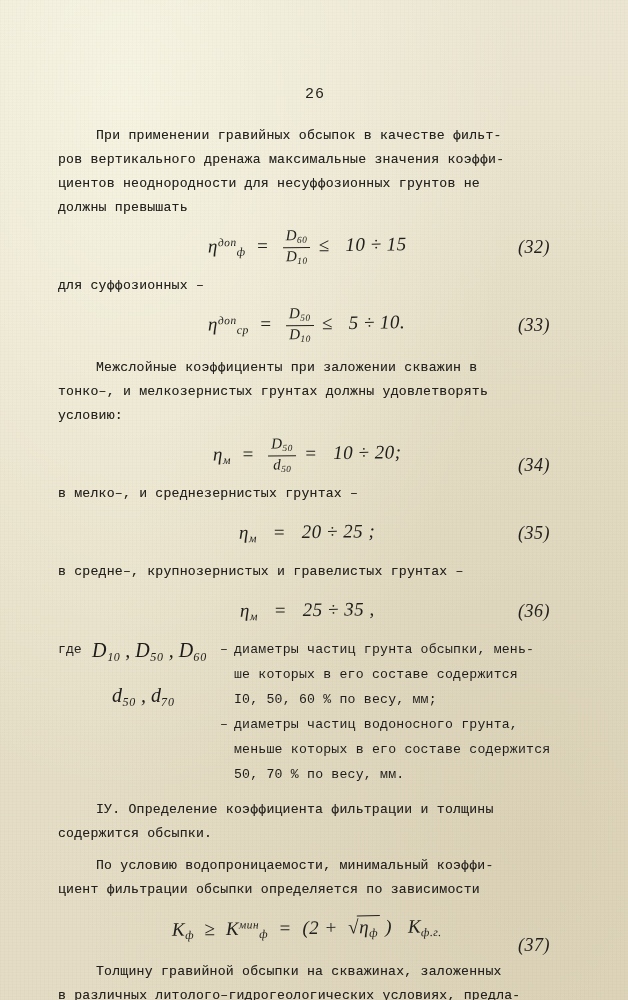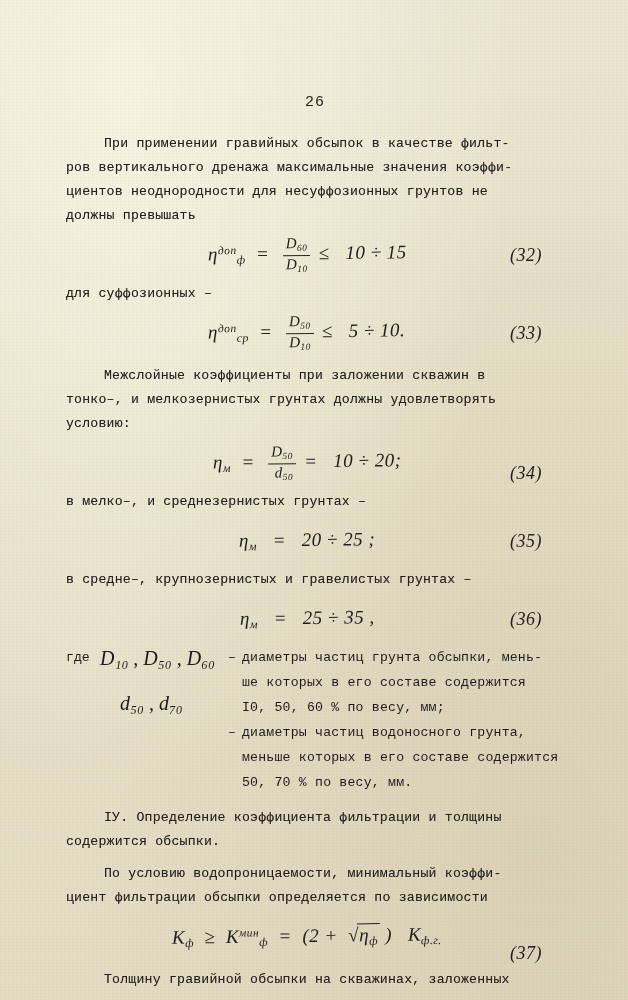--- a/index.html
+++ b/index.html
@@ -16,21 +16,21 @@
   }
   .page {
     position: relative;
     width: 628px;
     height: 1000px;
     background:
       radial-gradient(ellipse at 20% 10%, rgba(255,255,240,0.55) 0%, rgba(255,255,240,0) 55%),
       radial-gradient(ellipse at 85% 85%, rgba(206,196,165,0.45) 0%, rgba(206,196,165,0) 60%),
       linear-gradient(170deg, #ece7d4 0%, #e7e0c9 45%, #e3dbc3 100%);
     box-sizing: border-box;
-    padding: 8px;
+    padding: 0;
   }
   .grain {
     position: absolute;
     inset: 0;
     pointer-events: none;
     background-image:
       repeating-linear-gradient(0deg, rgba(120,110,80,0.035) 0px, rgba(120,110,80,0.035) 1px, rgba(255,255,255,0) 1px, rgba(255,255,255,0) 3px),
       repeating-linear-gradient(90deg, rgba(120,110,80,0.03) 0px, rgba(120,110,80,0.03) 1px, rgba(255,255,255,0) 1px, rgba(255,255,255,0) 4px);
     mix-blend-mode: multiply;
     opacity: 0.55;
@@ -79,21 +79,20 @@
     transform: rotate(-0.7deg);
   }
   .formula .frac {
     display: inline-flex;
     flex-direction: column;
     vertical-align: middle;
     text-align: center;
     margin: 0 3px;
     font-size: 15px;
     line-height: 1.05;
-    align-items: flex-end;
   }
   .formula .frac .num {
     border-bottom: 1px solid #22201d;
     padding: 0 3px 1px 3px;
   }
   .formula .frac .den {
     padding: 1px 3px 0 3px;
   }
   .formula sub {
     font-size: 0.62em;

